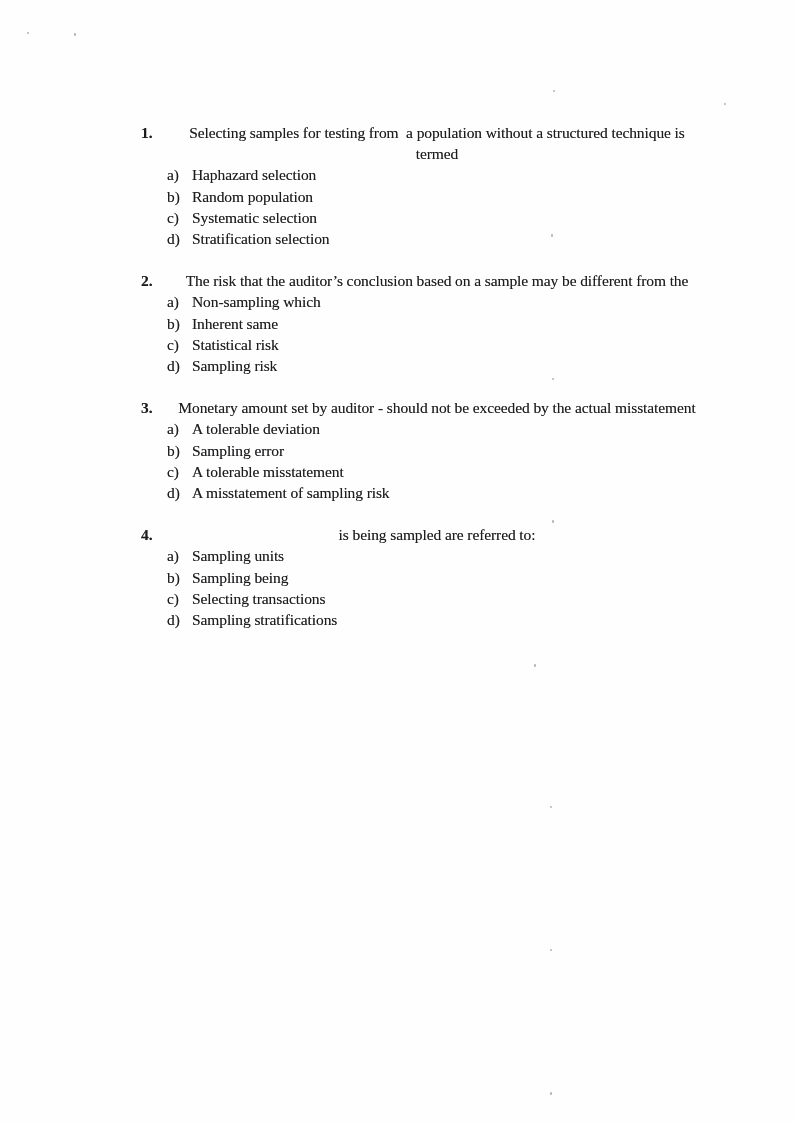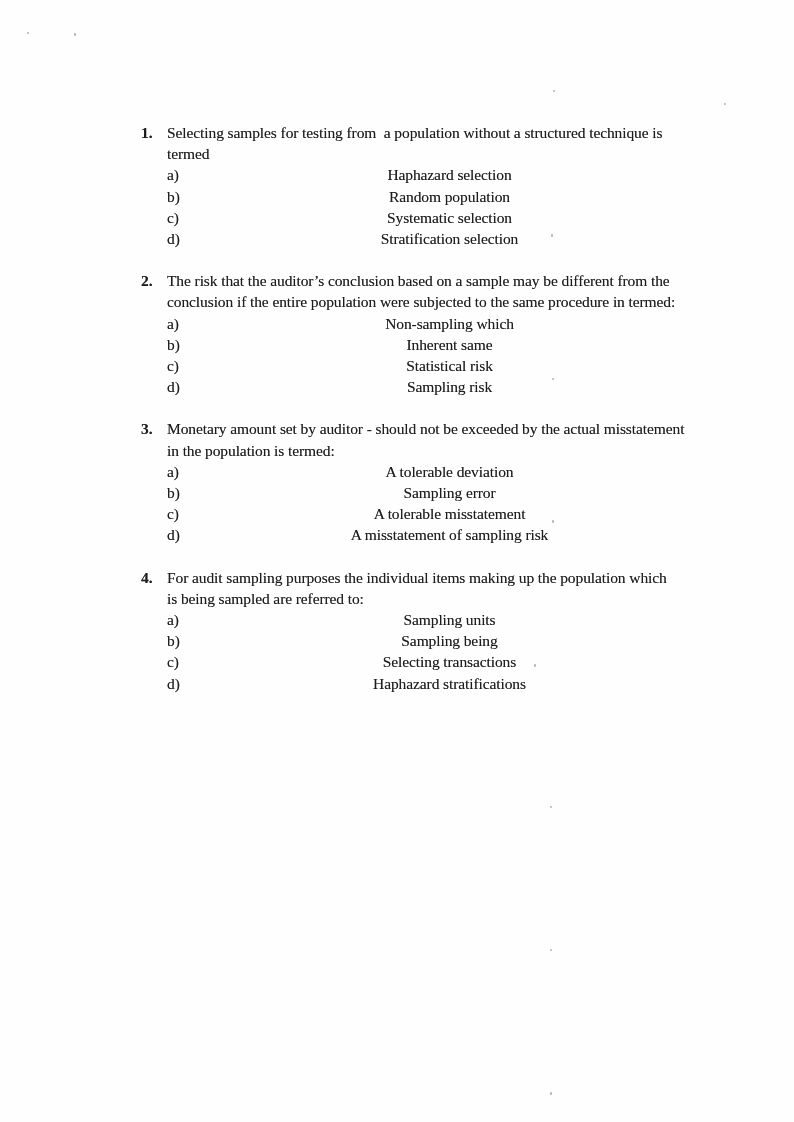--- a/index.html
+++ b/index.html
@@ -37,31 +37,31 @@
     width: 26px;
     flex-shrink: 0;
     font-weight: bold;
   }
   .qbody {
     flex: 1;
     min-width: 0;
   }
   .qline {
     white-space: pre-wrap;
+    text-align: center;
   }
   .option {
     display: flex;
   }
   .opt-letter {
     width: 25px;
     flex-shrink: 0;
   }
   .opt-text {
     flex: 1;
-    text-align: center;
   }
   .speck {
     position: absolute;
     width: 2px;
     height: 2px;
     background: #8d8d90;
     border-radius: 1px;
     opacity: 0.65;
   }
   .speck.tall { height: 3px; }
@@ -93,21 +93,20 @@
           <span class="opt-letter">d)</span>
           <span class="opt-text">Stratification selection</span>
         </div>
       </div>
     </section>
 
     <section class="question">
       <span class="qnum">2.</span>
       <div class="qbody">
         <div class="qline">The risk that the auditor’s conclusion based on a sample may be different from the</div>
-        <div class="qline">conclusion if the entire population were subjected to the same procedure in termed:</div>
         <div class="option">
           <span class="opt-letter">a)</span>
           <span class="opt-text">Non-sampling which</span>
         </div>
         <div class="option">
           <span class="opt-letter">b)</span>
           <span class="opt-text">Inherent same</span>
         </div>
         <div class="option">
           <span class="opt-letter">c)</span>
@@ -117,21 +116,20 @@
           <span class="opt-letter">d)</span>
           <span class="opt-text">Sampling risk</span>
         </div>
       </div>
     </section>
 
     <section class="question">
       <span class="qnum">3.</span>
       <div class="qbody">
         <div class="qline">Monetary amount set by auditor - should not be exceeded by the actual misstatement</div>
-        <div class="qline">in the population is termed:</div>
         <div class="option">
           <span class="opt-letter">a)</span>
           <span class="opt-text">A tolerable deviation</span>
         </div>
         <div class="option">
           <span class="opt-letter">b)</span>
           <span class="opt-text">Sampling error</span>
         </div>
         <div class="option">
           <span class="opt-letter">c)</span>
@@ -140,37 +138,36 @@
         <div class="option">
           <span class="opt-letter">d)</span>
           <span class="opt-text">A misstatement of sampling risk</span>
         </div>
       </div>
     </section>
 
     <section class="question">
       <span class="qnum">4.</span>
       <div class="qbody">
-        <div class="qline">For audit sampling purposes the individual items making up the population which</div>
         <div class="qline">is being sampled are referred to:</div>
         <div class="option">
           <span class="opt-letter">a)</span>
           <span class="opt-text">Sampling units</span>
         </div>
         <div class="option">
           <span class="opt-letter">b)</span>
           <span class="opt-text">Sampling being</span>
         </div>
         <div class="option">
           <span class="opt-letter">c)</span>
           <span class="opt-text">Selecting transactions</span>
         </div>
         <div class="option">
           <span class="opt-letter">d)</span>
-          <span class="opt-text">Haphazard stratifications</span>
+          <span class="opt-text">Sampling stratifications</span>
         </div>
       </div>
     </section>
 
   </div>
 
   <div class="speck" style="left:27px; top:32px;"></div>
   <div class="speck tall" style="left:74px; top:33px;"></div>
   <div class="speck" style="left:553px; top:90px;"></div>
   <div class="speck" style="left:724px; top:103px;"></div>

